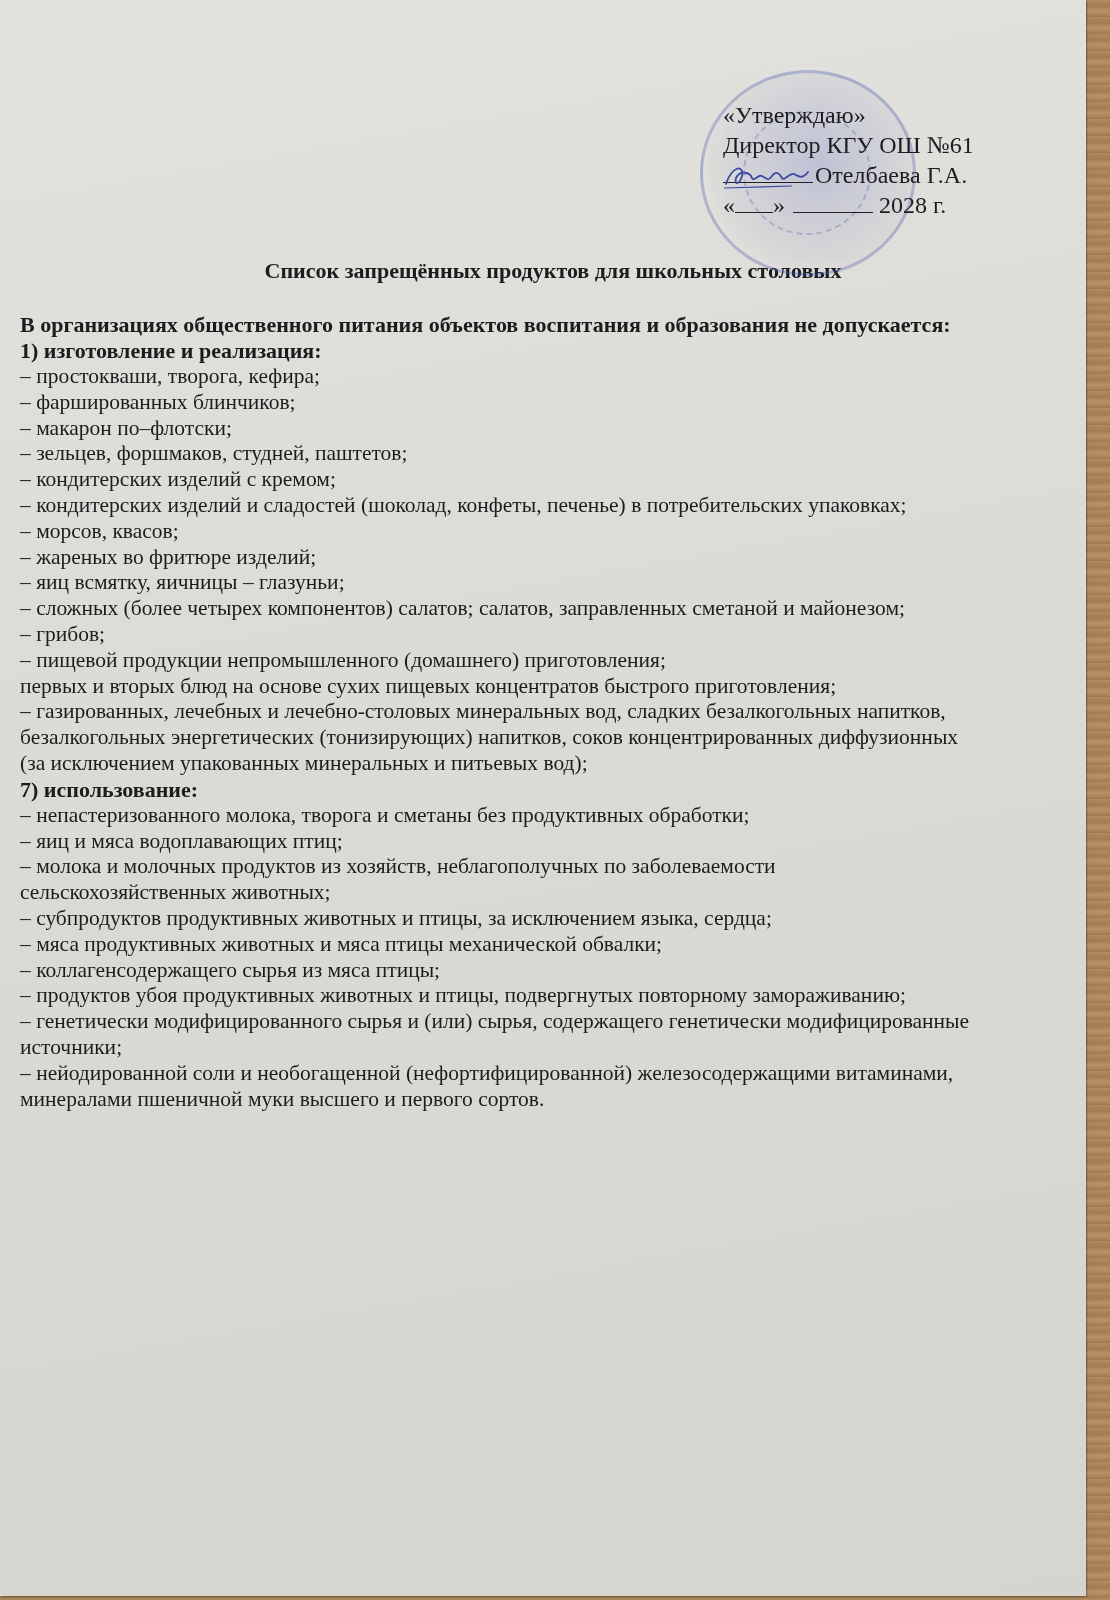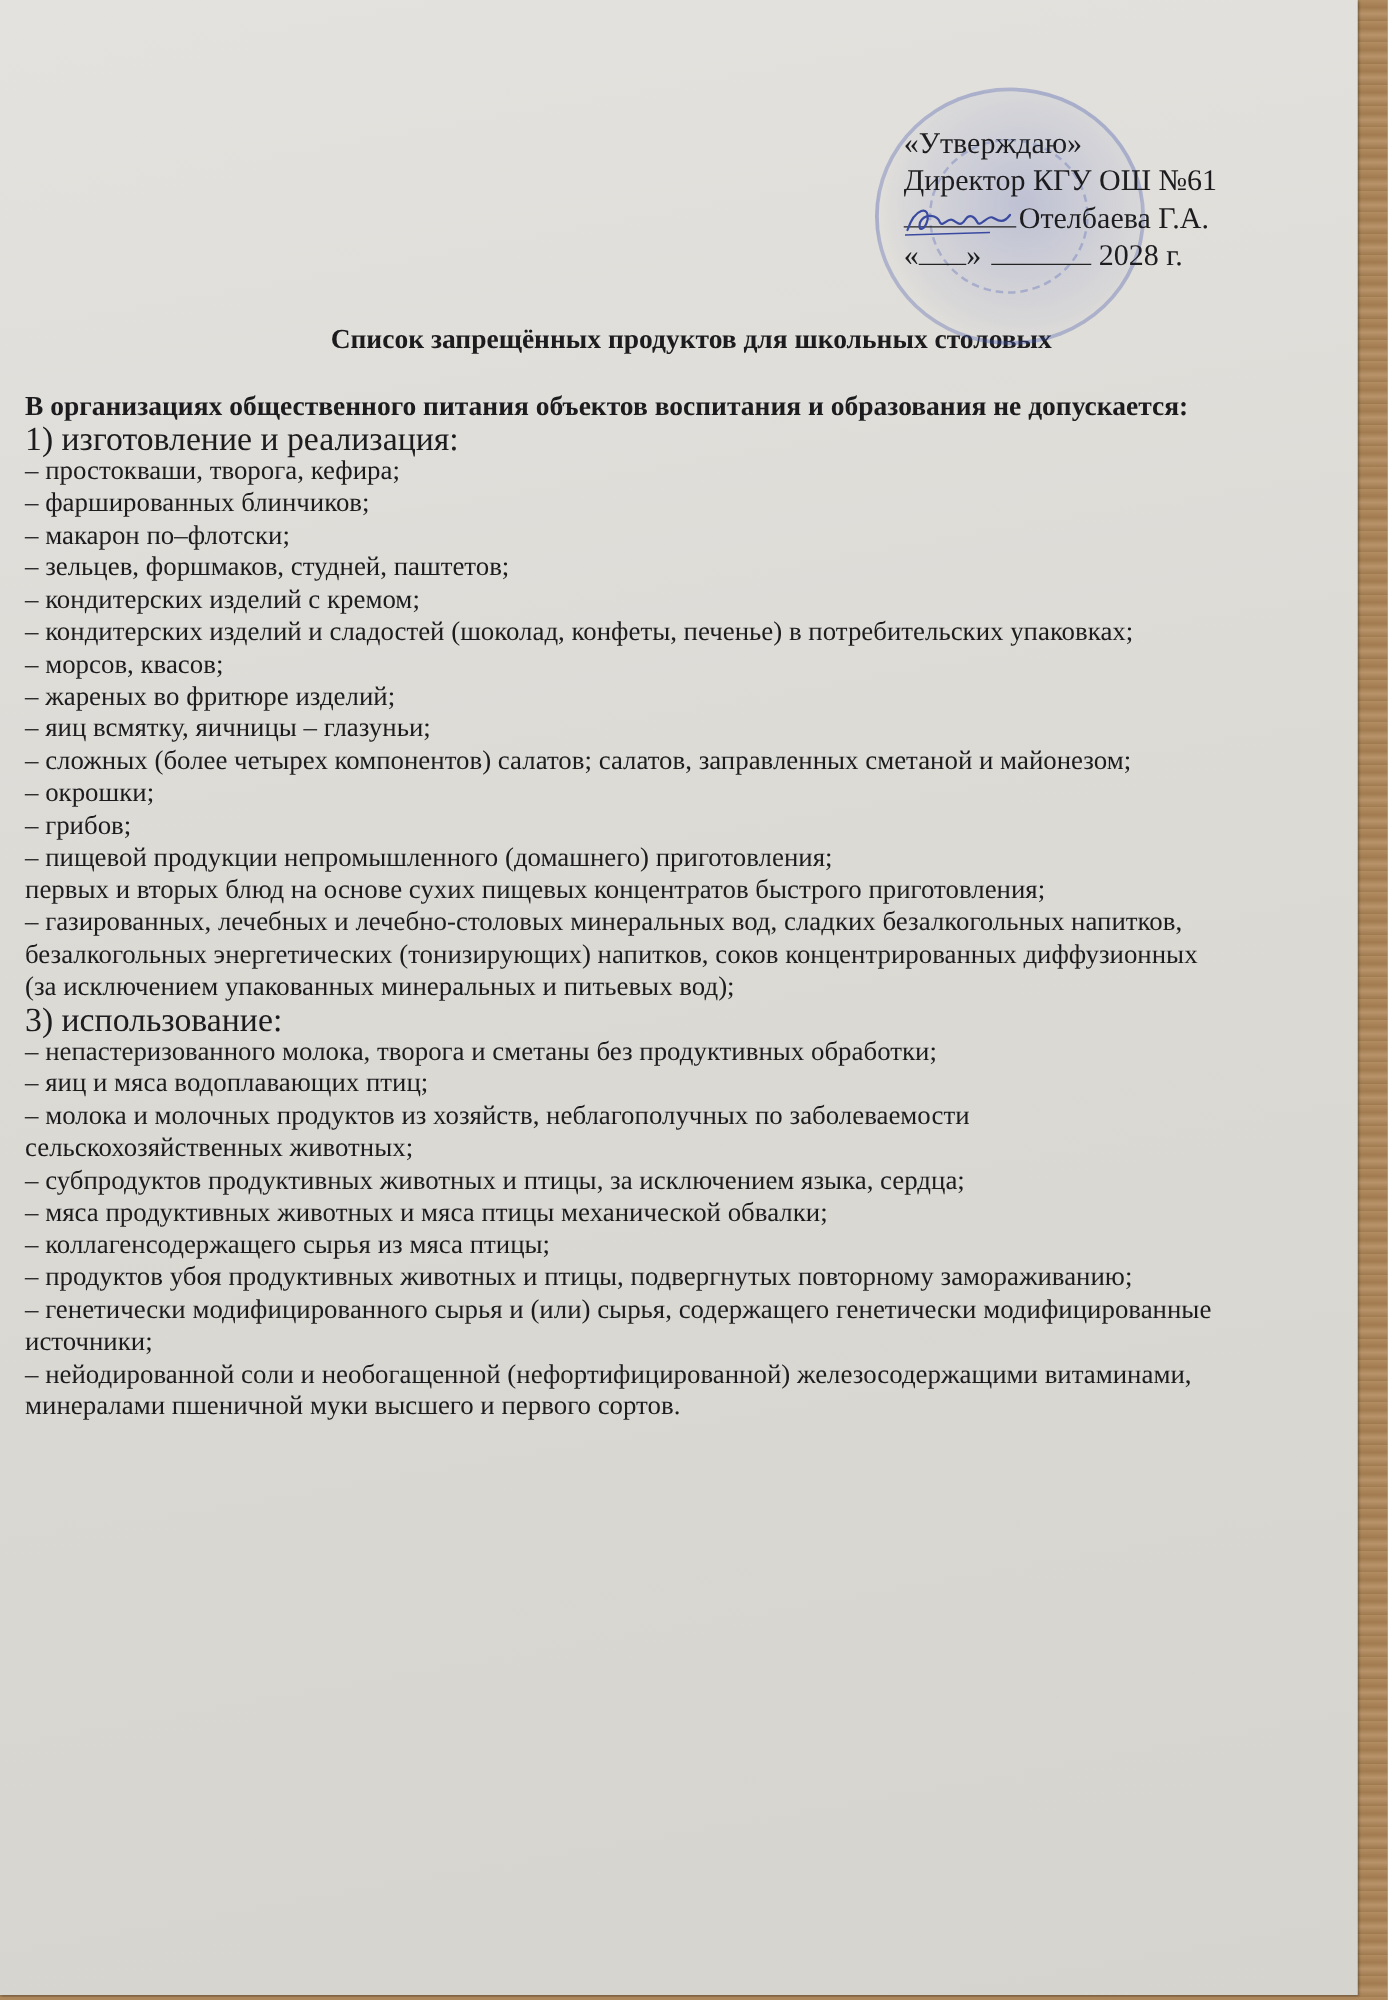--- a/index.html
+++ b/index.html
@@ -102,22 +102,22 @@
       width: 960px;
       font-size: 21.5px;
       line-height: 25.8px;
     }
     .content .intro {
       font-weight: bold;
       font-size: 22px;
       line-height: 26px;
     }
     .content .section-heading {
-      font-weight: normal;
-      font-size: 27px;
+      font-weight: bold;
+      font-size: 22px;
       line-height: 26px;
     }
     .content .item {
       padding-left: 0;
     }
   </style>
 </head>
 <body>
 
 <div class="paper">
@@ -150,29 +150,28 @@
       <div class="item">– простокваши, творога, кефира;</div>
       <div class="item">– фаршированных блинчиков;</div>
       <div class="item">– макарон по–флотски;</div>
       <div class="item">– зельцев, форшмаков, студней, паштетов;</div>
       <div class="item">– кондитерских изделий с кремом;</div>
       <div class="item">– кондитерских изделий и сладостей (шоколад, конфеты, печенье) в потребительских упаковках;</div>
       <div class="item">– морсов, квасов;</div>
       <div class="item">– жареных во фритюре изделий;</div>
       <div class="item">– яиц всмятку, яичницы – глазуньи;</div>
       <div class="item">– сложных (более четырех компонентов) салатов; салатов, заправленных сметаной и майонезом;</div>
-      <div class="item">– окрошки;</div>
       <div class="item">– грибов;</div>
       <div class="item">– пищевой продукции непромышленного (домашнего) приготовления;</div>
       <div class="item">первых и вторых блюд на основе сухих пищевых концентратов быстрого приготовления;</div>
       <div class="item">– газированных, лечебных и лечебно-столовых минеральных вод, сладких безалкогольных напитков, безалкогольных энергетических (тонизирующих) напитков, соков концентрированных диффузионных (за исключением упакованных минеральных и питьевых вод);</div>
     </div>
 
     <div class="section">
-      <div class="section-heading">3) использование:</div>
+      <div class="section-heading">7) использование:</div>
       <div class="item">– непастеризованного молока, творога и сметаны без продуктивных обработки;</div>
       <div class="item">– яиц и мяса водоплавающих птиц;</div>
       <div class="item">– молока и молочных продуктов из хозяйств, неблагополучных по заболеваемости сельскохозяйственных животных;</div>
       <div class="item">– субпродуктов продуктивных животных и птицы, за исключением языка, сердца;</div>
       <div class="item">– мяса продуктивных животных и мяса птицы механической обвалки;</div>
       <div class="item">– коллагенсодержащего сырья из мяса птицы;</div>
       <div class="item">– продуктов убоя продуктивных животных и птицы, подвергнутых повторному замораживанию;</div>
       <div class="item">– генетически модифицированного сырья и (или) сырья, содержащего генетически модифицированные источники;</div>
       <div class="item">– нейодированной соли и необогащенной (нефортифицированной) железосодержащими витаминами, минералами пшеничной муки высшего и первого сортов.</div>
     </div>

